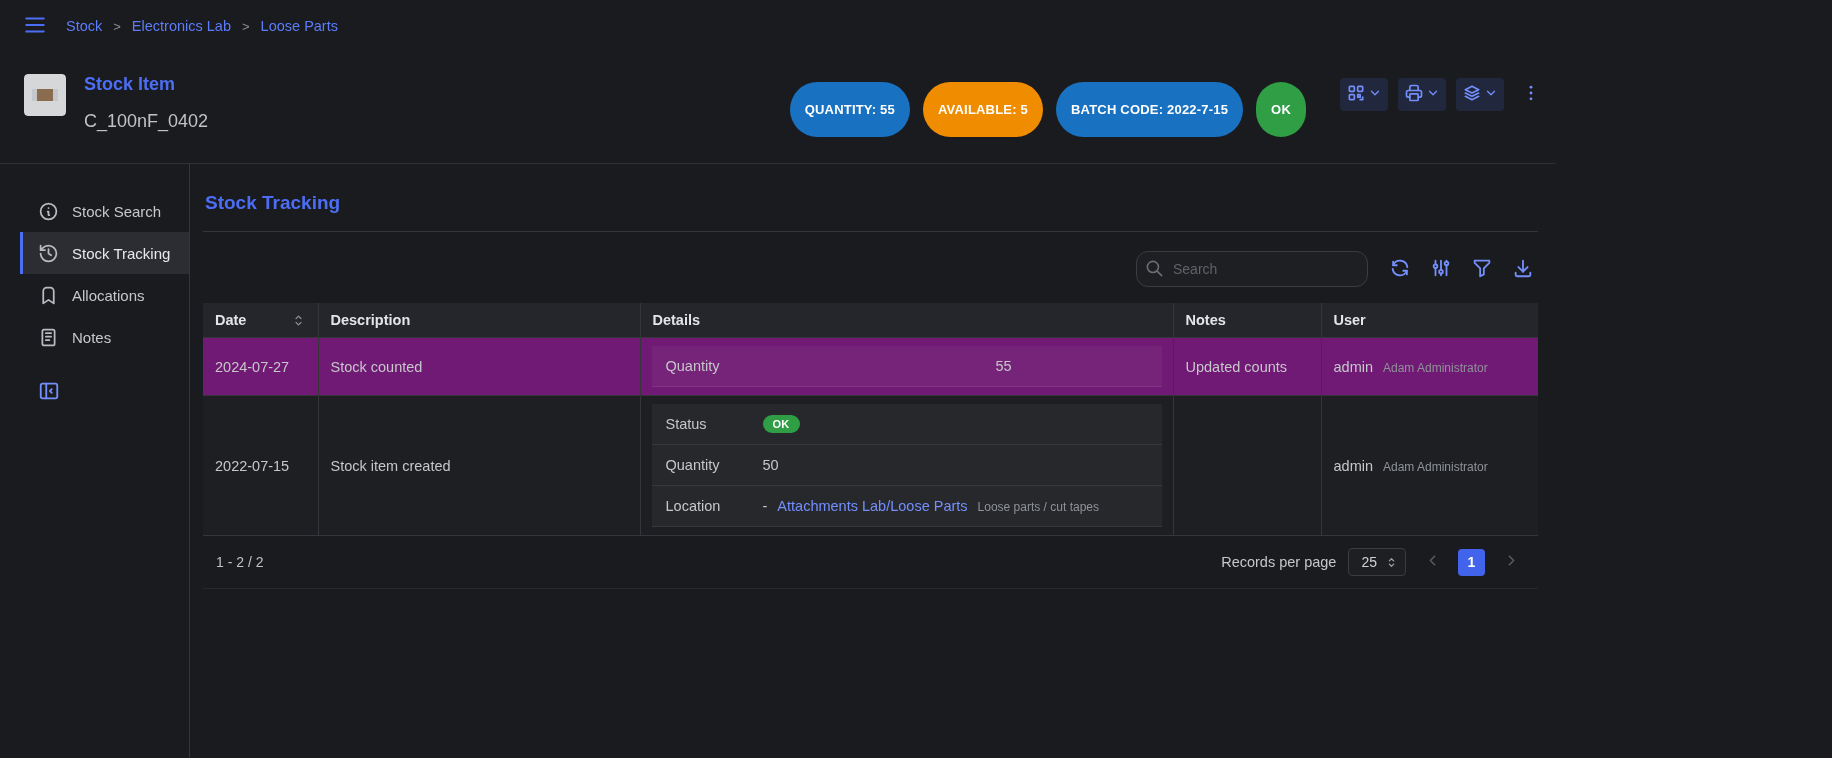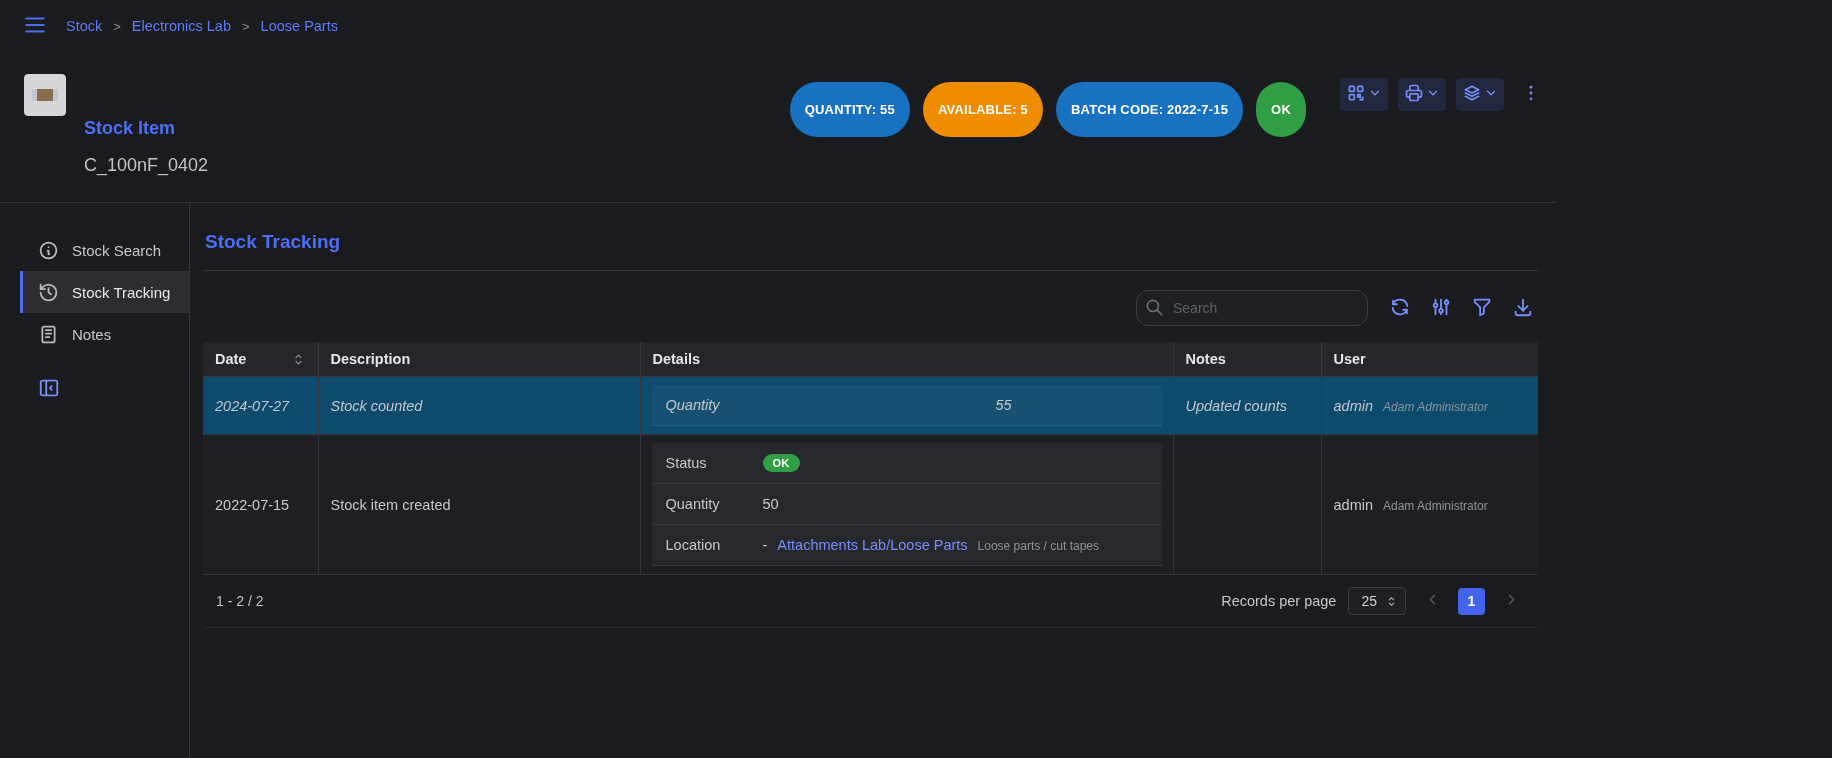--- a/index.html
+++ b/index.html
@@ -14,21 +14,21 @@
   
   .topbar { height:52px; flex:0 0 auto; display:flex; align-items:center; gap:16px; padding:0 20px; }
   .hamburger { background:none; border:none; color:#4c6ef5; display:flex; padding:2px; cursor:pointer; }
   .breadcrumb { display:flex; align-items:center; gap:11px; font-size:14.5px; }
   .breadcrumb a { color:#5c7cfa; text-decoration:none; cursor:pointer; }
   .breadcrumb .sep { color:#8a8d93; font-size:13px; }
 
   
   .page-header { display:flex; align-items:flex-start; padding:22px 8px 26px 24px; border-bottom:1px solid #2e3035; }
   .thumb { width:42px; height:42px; border-radius:4px; overflow:hidden; flex:0 0 auto; cursor:pointer; }
-  .titles { margin-left:18px;margin-top:44px; }
+  .titles { margin-left:18px; }
   .title { color:#4c6ef5; font-size:18px; font-weight:700; }
   .subtitle { margin-top:16px; font-size:18px; color:#c1c2c5; }
   .header-spacer { flex:1; }
   .badges { display:flex; align-items:center; gap:13px; margin-top:8px; }
   .pill { border-radius:999px; padding:20px 15px; color:#fff; font-weight:700; font-size:13px; letter-spacing:.2px; white-space:nowrap; }
   .pill-blue { background:#1971c2; }
   .pill-orange { background:#f08c00; }
   .pill-green { background:#2f9e44; }
   .header-actions { display:flex; align-items:center; gap:10px; margin:4px 4px 0 34px; }
   .icon-btn { display:flex; align-items:center; gap:2px; background:rgba(76,110,245,.14); border:none; border-radius:4px; padding:5px 6px; color:#748ffc; cursor:pointer; }
@@ -53,21 +53,21 @@
   .search-box .s-glass { position:absolute; left:9px; top:8px; color:#6b6e75; pointer-events:none; }
   .tool-btn { background:none; border:none; color:#748ffc; padding:2px; cursor:pointer; display:flex; }
 
   
   .track-table { width:100%; border-collapse:collapse; table-layout:fixed; }
   .track-table th, .track-table td { border-left:1px solid #34363c; vertical-align:middle; text-align:left; }
   .track-table th:first-child, .track-table td:first-child { border-left:none; }
   .track-table thead th { background:#25262b; font-weight:700; color:#e4e5e8; font-size:14.5px; padding:9px 12px; border-bottom:1px solid #34363c; }
   .track-table tbody tr { border-bottom:1px solid #34363c; }
   .track-table tbody td { padding:10px 12px; font-size:14.5px; color:#c6c7ca; }
-  tr.highlight { background:#0c4a6e;font-style:italic; }
+  tr.highlight { background:#701a75; }
   tr.plain { background:#1e1f23; }
   .th-date-inner { display:flex; align-items:center; justify-content:space-between; }
   .sort-ico { color:#8f9298; display:flex; }
   .td-details { padding:8px 11px !important; }
   .detail-row { display:grid; align-items:center; padding:8px 14px; min-height:41px; background:rgba(255,255,255,.045); border-bottom:1px solid rgba(255,255,255,.08); }
   .grid-wide { grid-template-columns:330px 1fr; }
   .grid-narrow { grid-template-columns:97px 1fr; }
   .mini-badge { display:inline-block; background:#2f9e44; color:#fff; font-size:11px; font-weight:700; padding:3px 10px; border-radius:999px; letter-spacing:.3px; }
   .loc { display:flex; align-items:baseline; gap:10px; }
   .loc a { color:#748ffc; text-decoration:none; cursor:pointer; }
@@ -199,20 +199,28 @@
       </div>
       <div class="side-item active">
         <span class="s-icon">
           <svg width="21" height="21" viewBox="0 0 24 24" fill="none" stroke="currentColor" stroke-width="2" stroke-linecap="round" stroke-linejoin="round">
               <path d="M3 12a9 9 0 1 0 9-9 9.75 9.75 0 0 0-6.74 2.74L3 8"></path>
               <path d="M3 3v5h5"></path>
               <path d="M12 7v5l3 2"></path>
             </svg>
         </span>
         <span>Stock Tracking</span>
+      </div>
+      <div class="side-item">
+        <span class="s-icon">
+          <svg width="21" height="21" viewBox="0 0 24 24" fill="none" stroke="currentColor" stroke-width="2" stroke-linecap="round" stroke-linejoin="round">
+              <path d="M18 7v14l-6-4-6 4V7a4 4 0 0 1 4-4h4a4 4 0 0 1 4 4z"></path>
+            </svg>
+        </span>
+        <span>Allocations</span>
       </div>
       <div class="side-item">
         <span class="s-icon">
           <svg width="21" height="21" viewBox="0 0 24 24" fill="none" stroke="currentColor" stroke-width="2" stroke-linecap="round" stroke-linejoin="round">
               <rect x="5" y="3" width="14" height="18" rx="2"></rect>
               <path d="M9 7h6M9 11h6M9 15h4"></path>
             </svg>
         </span>
         <span>Notes</span>
       </div>

